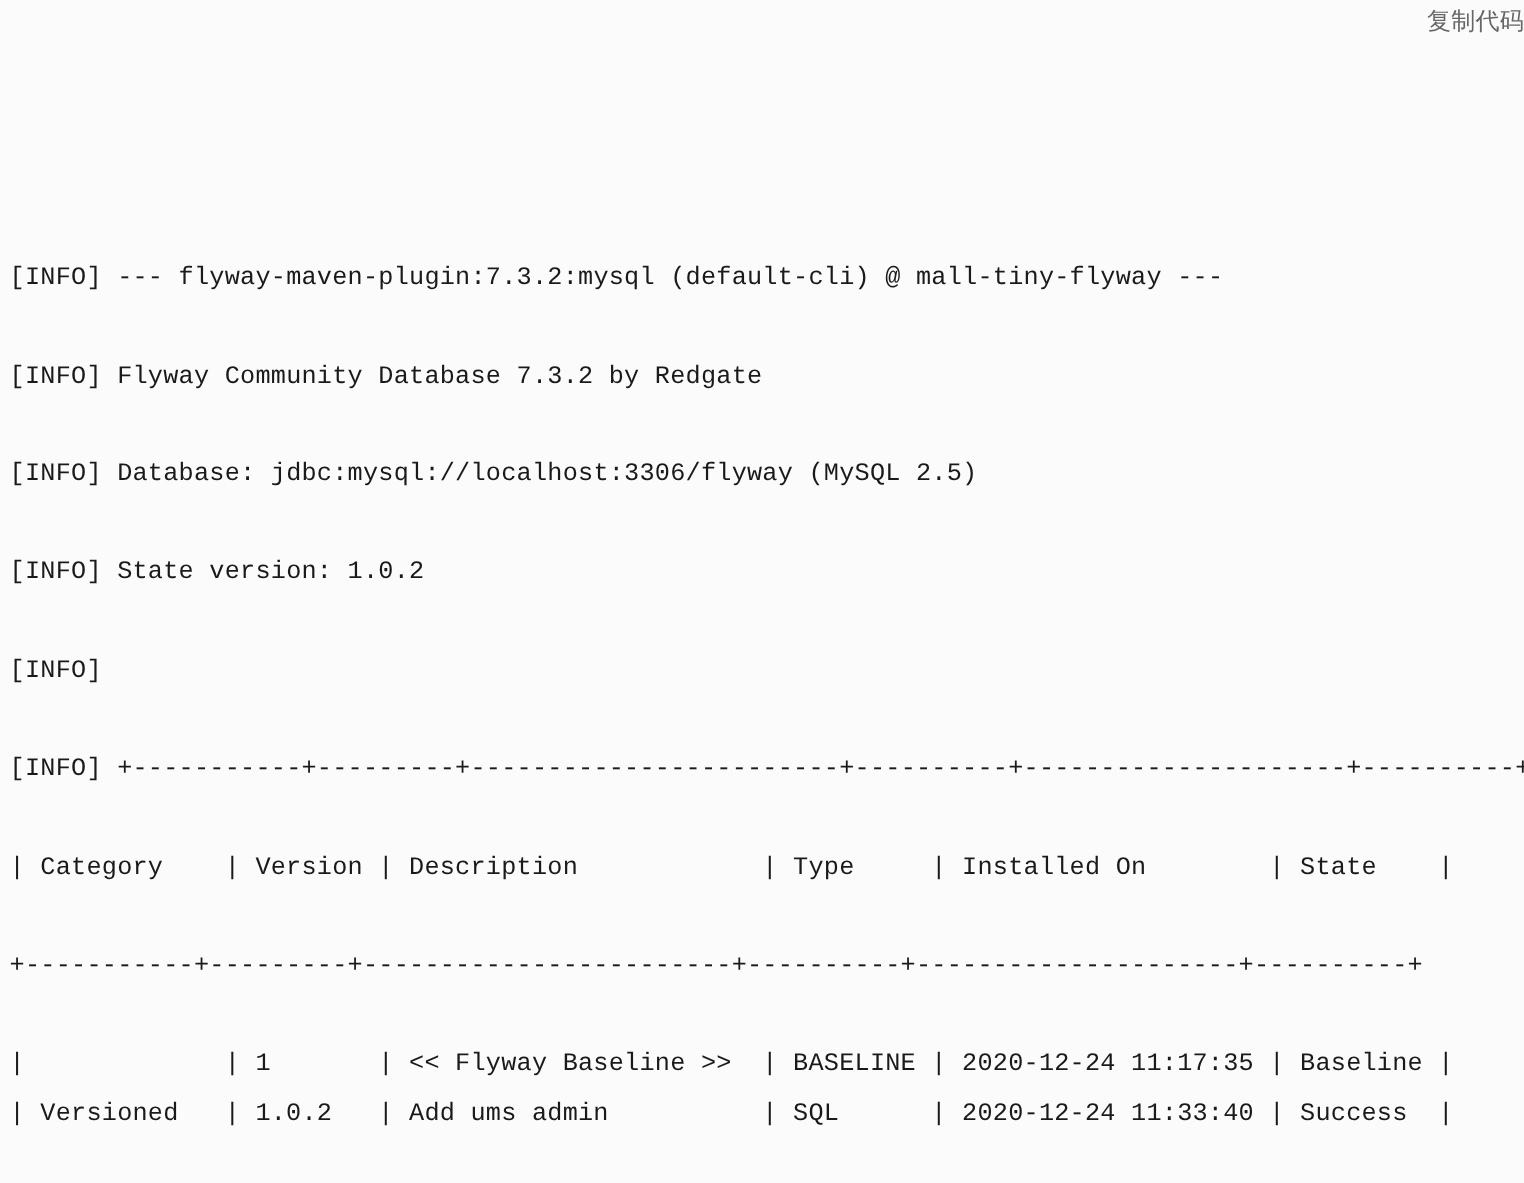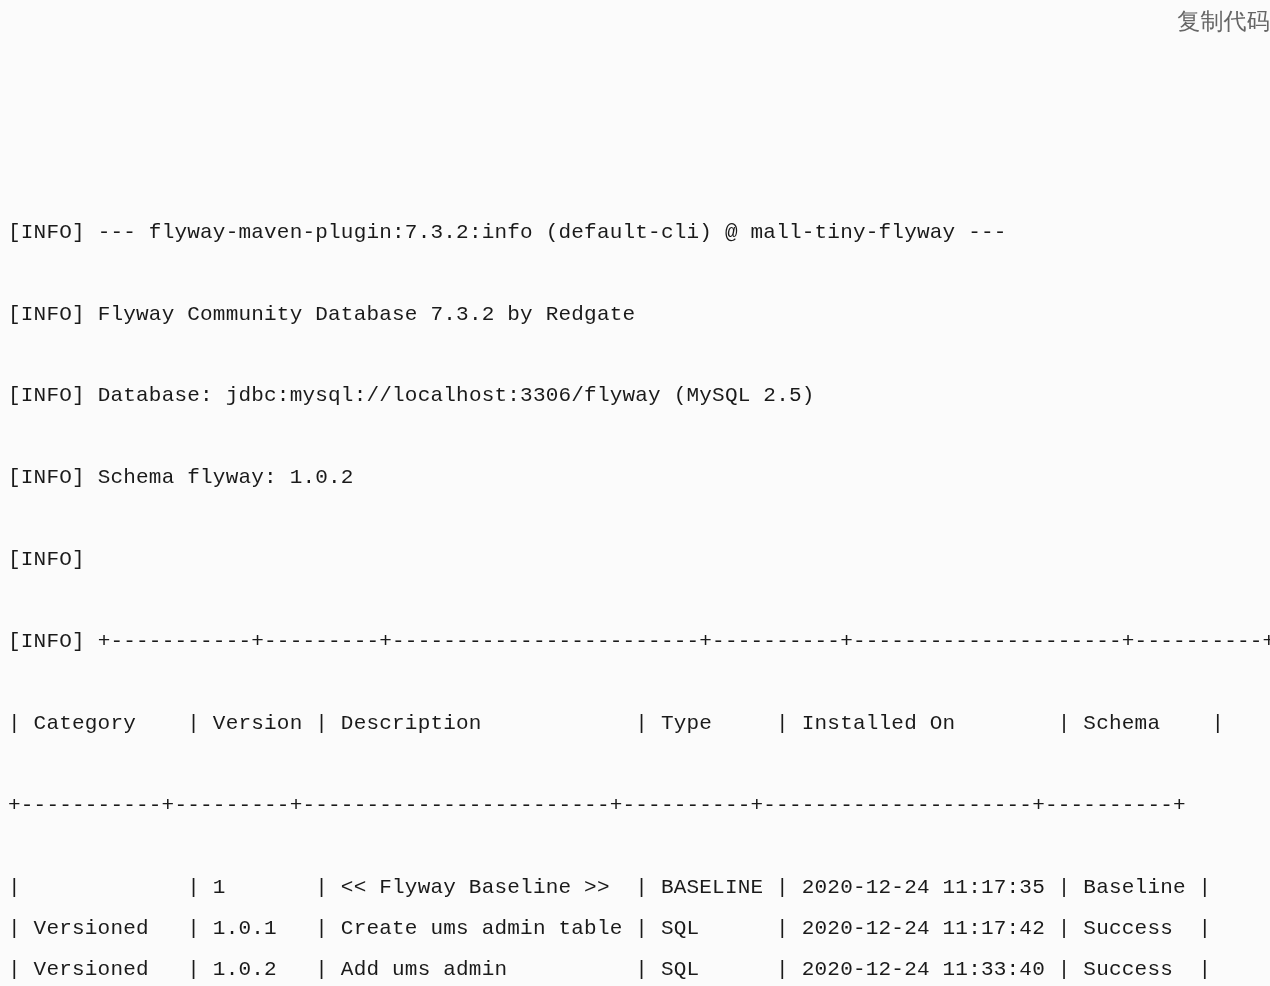--- a/index.html
+++ b/index.html
@@ -15,43 +15,43 @@
       color: #1a1a1a;
       white-space: pre;
       padding: 8px;
       overflow-x: hidden;
       letter-spacing: 0.2px;
     }
     .corner-label {
       position: absolute;
       top: 0;
       right: 0;
-      font-size: 23px;
+      font-size: 20px;
       color: #666;
-      font-family: Liberation Serif, serif;
+      font-family: Liberation Mono, monospace;
     }
     .line {
       display: block;
     }
   </style>
 </head>
 <body>
 
 
 
 <span class="corner-label">复制代码</span>
-<span class="line"><span>[INFO]</span> <span>--- flyway-maven-plugin:7.3.2:info (default-cli) @ mall-tiny-flyway ---</span></span>
+<span class="line"><span>[INFO]</span> <span>--- flyway-maven-plugin:7.3.2:mysql (default-cli) @ mall-tiny-flyway ---</span></span>
 <span class="line"><span>[INFO]</span> <span>Flyway Community Database 7.3.2 by Redgate</span></span>
 <span class="line"><span>[INFO]</span> <span>Database: jdbc:mysql://localhost:3306/flyway (MySQL 2.5)</span></span>
-<span class="line"><span>[INFO]</span> <span>Schema flyway: 1.0.2</span></span>
+<span class="line"><span>[INFO]</span> <span>State version: 1.0.2</span></span>
 <span class="line"><span>[INFO]</span></span>
 <span class="line"><span>[INFO]</span> <span>+-----------+---------+------------------------+----------+---------------------+----------+------</span></span>
-<span class="line" id="header-row">| Category    | Version | Description            | Type     | Installed On        | Schema    |</span>
+<span class="line" id="header-row">| Category    | Version | Description            | Type     | Installed On        | State    |</span>
 <span class="line"><span>+-----------+---------+------------------------+----------+---------------------+----------+</span></span>
-<div id="table-rows"><span class="line">|             | 1       | &lt;&lt; Flyway Baseline &gt;&gt;  | BASELINE | 2020-12-24 11:17:35 | Baseline |</span><span class="line">| Versioned   | 1.0.1   | Create ums admin table | SQL      | 2020-12-24 11:17:42 | Success  |</span><span class="line">| Versioned   | 1.0.2   | Add ums admin          | SQL      | 2020-12-24 11:33:40 | Success  |</span></div>
+<div id="table-rows"><span class="line">|             | 1       | &lt;&lt; Flyway Baseline &gt;&gt;  | BASELINE | 2020-12-24 11:17:35 | Baseline |</span><span class="line">| Versioned   | 1.0.2   | Add ums admin          | SQL      | 2020-12-24 11:33:40 | Success  |</span></div>
 
 
 
 
 
 
 
 
 
 

